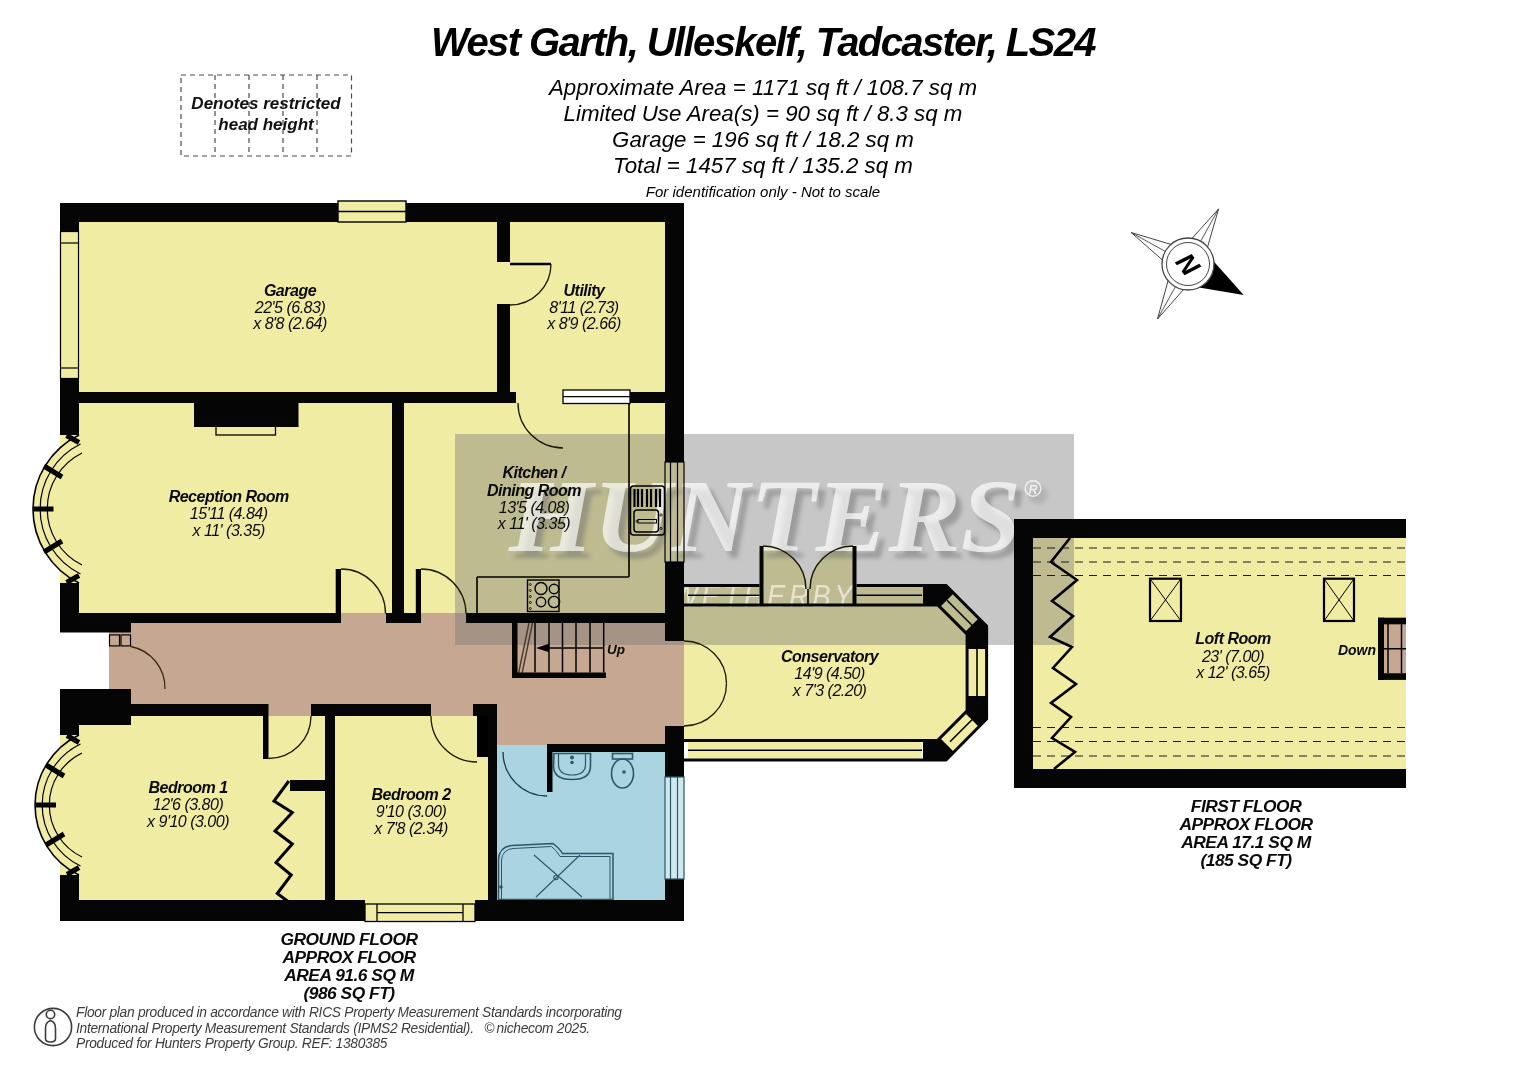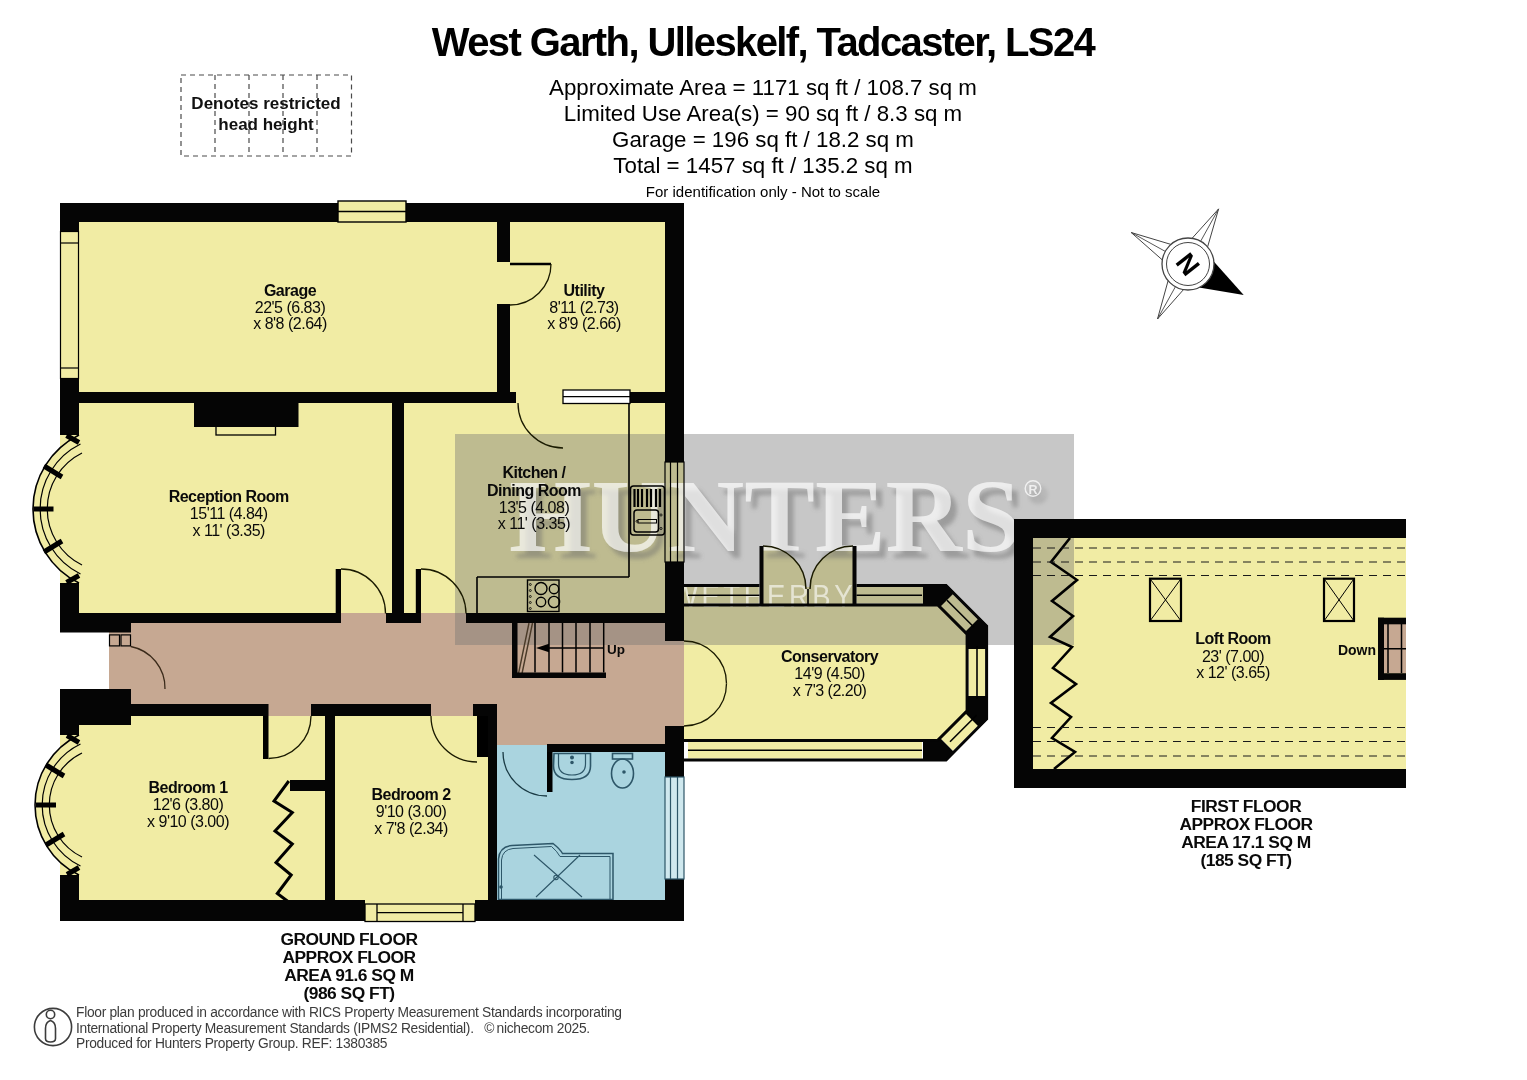--- a/index.html
+++ b/index.html
@@ -1,17 +1,17 @@
 <!DOCTYPE html>
 <html><head>
 <meta charset="utf-8">
 <style>
   html,body{margin:0;padding:0;background:#ffffff;}
   #page{position:relative;width:1406px;height:1080px;background:#ffffff;overflow:hidden;
-        font-family:"Liberation Sans", sans-serif;}
+        font-family:"Liberation Sans", sans-serif;font-style:italic;}
   svg{position:absolute;left:0;top:0;}
   text{font-family:"Liberation Sans", sans-serif;}
 </style>
 </head>
 <body>
 <div id="page">
 <svg width="1527" height="1080" viewBox="0 0 1527 1080">
 
 <text x="763" y="56" font-size="40" font-weight="bold" letter-spacing="-1.6" text-anchor="middle" fill="#000">West Garth, Ulleskelf, Tadcaster, LS24</text>
 

